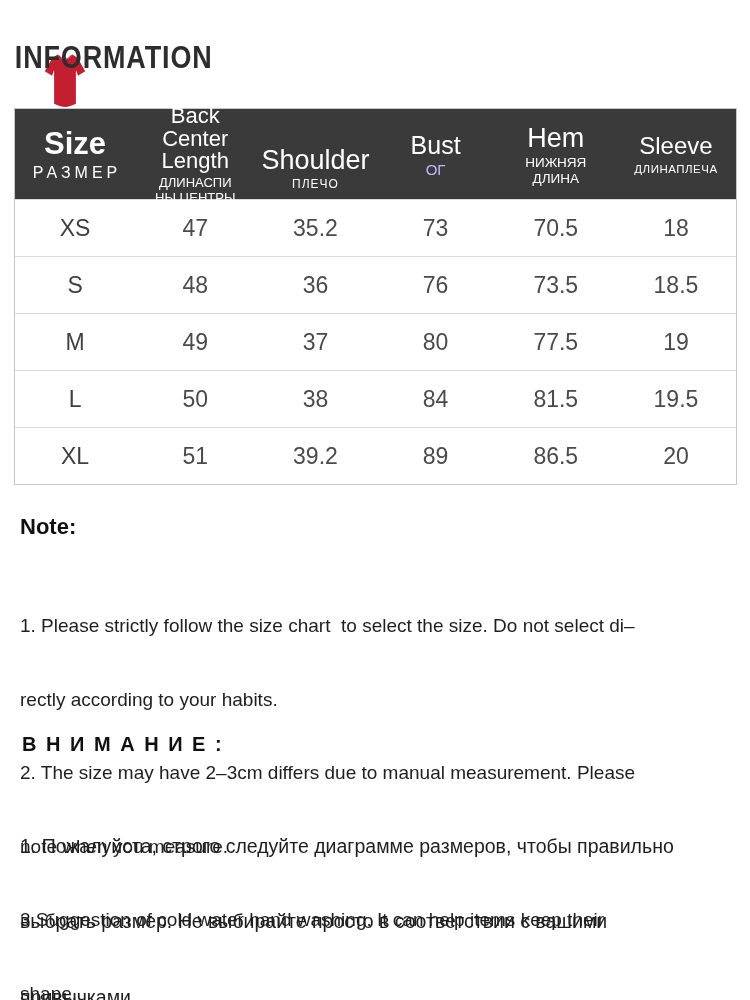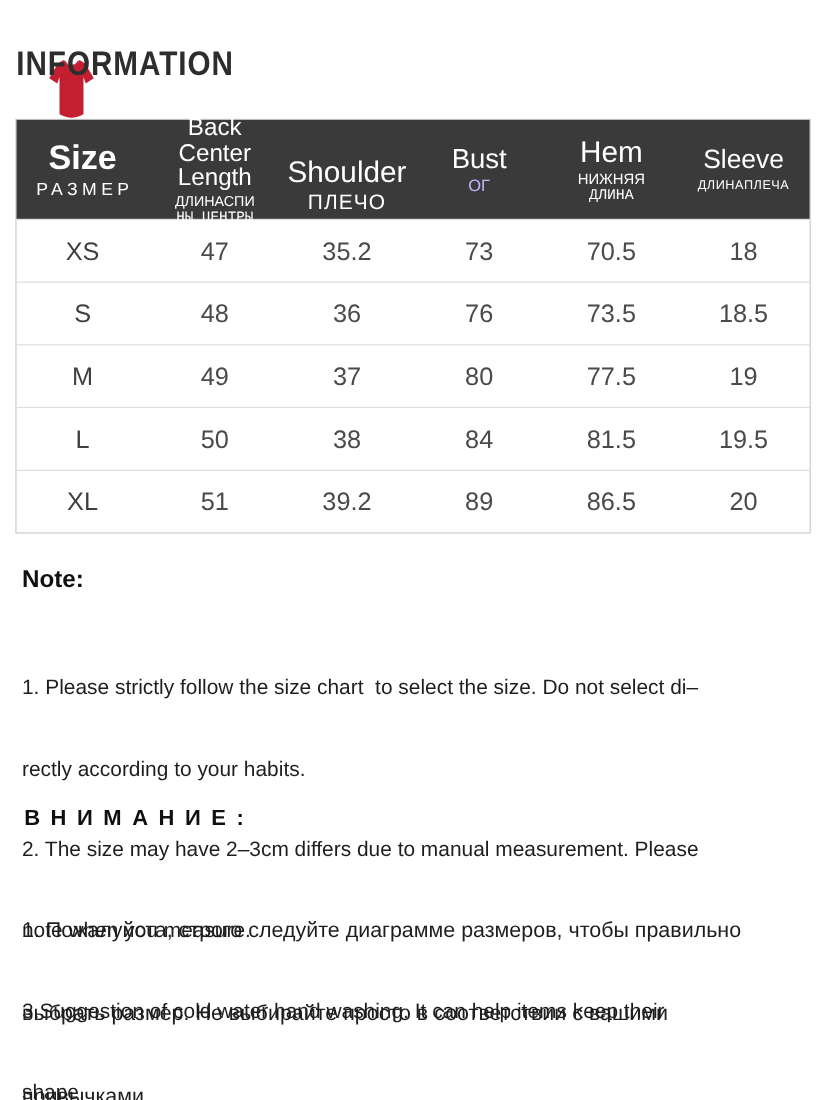--- a/index.html
+++ b/index.html
@@ -23,25 +23,25 @@
   .th-en{line-height:1.04;}
   .th-ru{line-height:1.12;margin-top:4px;}
   .e0{font-size:31px;font-weight:bold;}
   .e1{font-size:22px;max-width:118px;}
   .e2{font-size:27px;margin-top:28px;}
   .e3{font-size:25px;}
   .e4{font-size:27px;}
   .e5{font-size:24px;}
   .r0{font-size:16px;letter-spacing:4px;margin-left:4px;}
   .r1{font-size:13px;margin-top:3px;}
-  .r2{font-size:19px;letter-spacing:1px;text-align:right;}
+  .r2{font-size:12px;letter-spacing:1px;text-align:right;}
   .r3{font-size:15px;color:#c4b5fd;}
   .r4{font-size:13.5px;margin-top:3px;}
   .r5{font-size:11.5px;letter-spacing:0.5px;}
-  .ru-line2{line-height:1.12;font-size:inherit;font-family:Liberation Mono, monospace;}
+  .ru-line2{line-height:1.12;font-size:inherit;}
   .tr{display:flex;height:56px;border-top:1px solid #dbdbdb;}
   .tr:first-child{border-top:none;}
   .td{flex:1;display:flex;align-items:center;justify-content:center;
       font-size:23px;color:#4a4a4a;text-align:center;}
   .td.size-cell{color:#3f3f3f;}
 
   
   .note-heading{position:absolute;left:20px;top:514px;font-size:22px;font-weight:bold;color:#101010;}
   .en-notes{position:absolute;left:20px;top:565px;width:716px;
             font-size:19px;line-height:24.5px;color:#1e1e1e;white-space:pre;}

